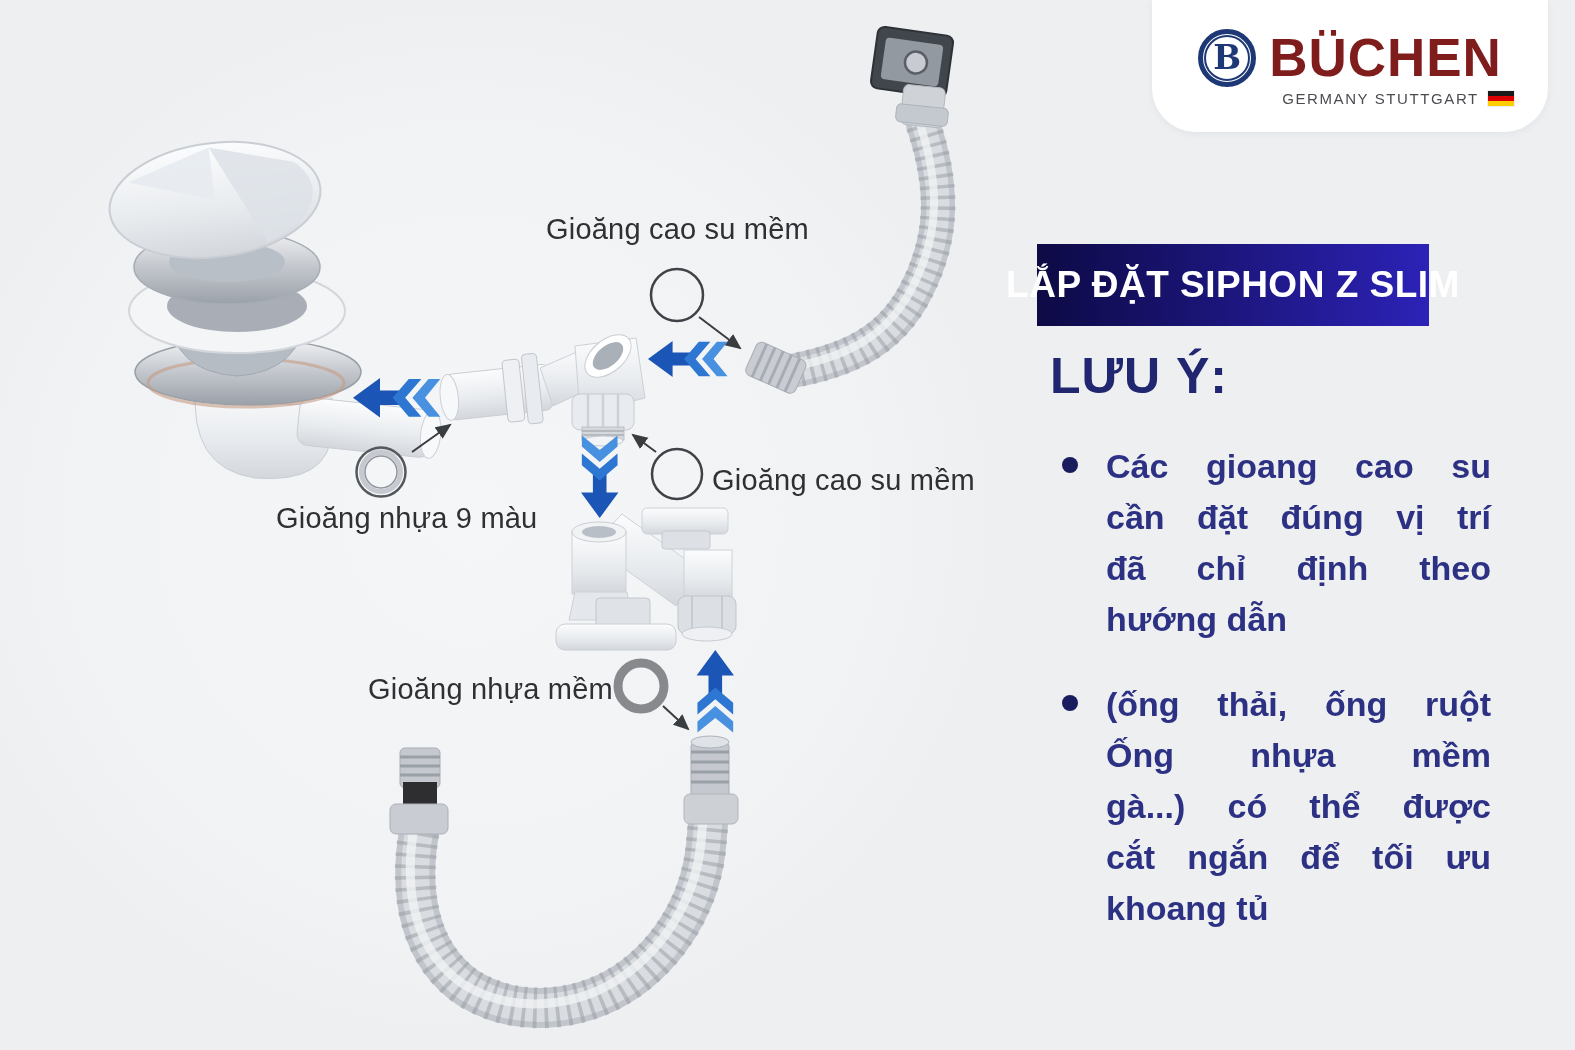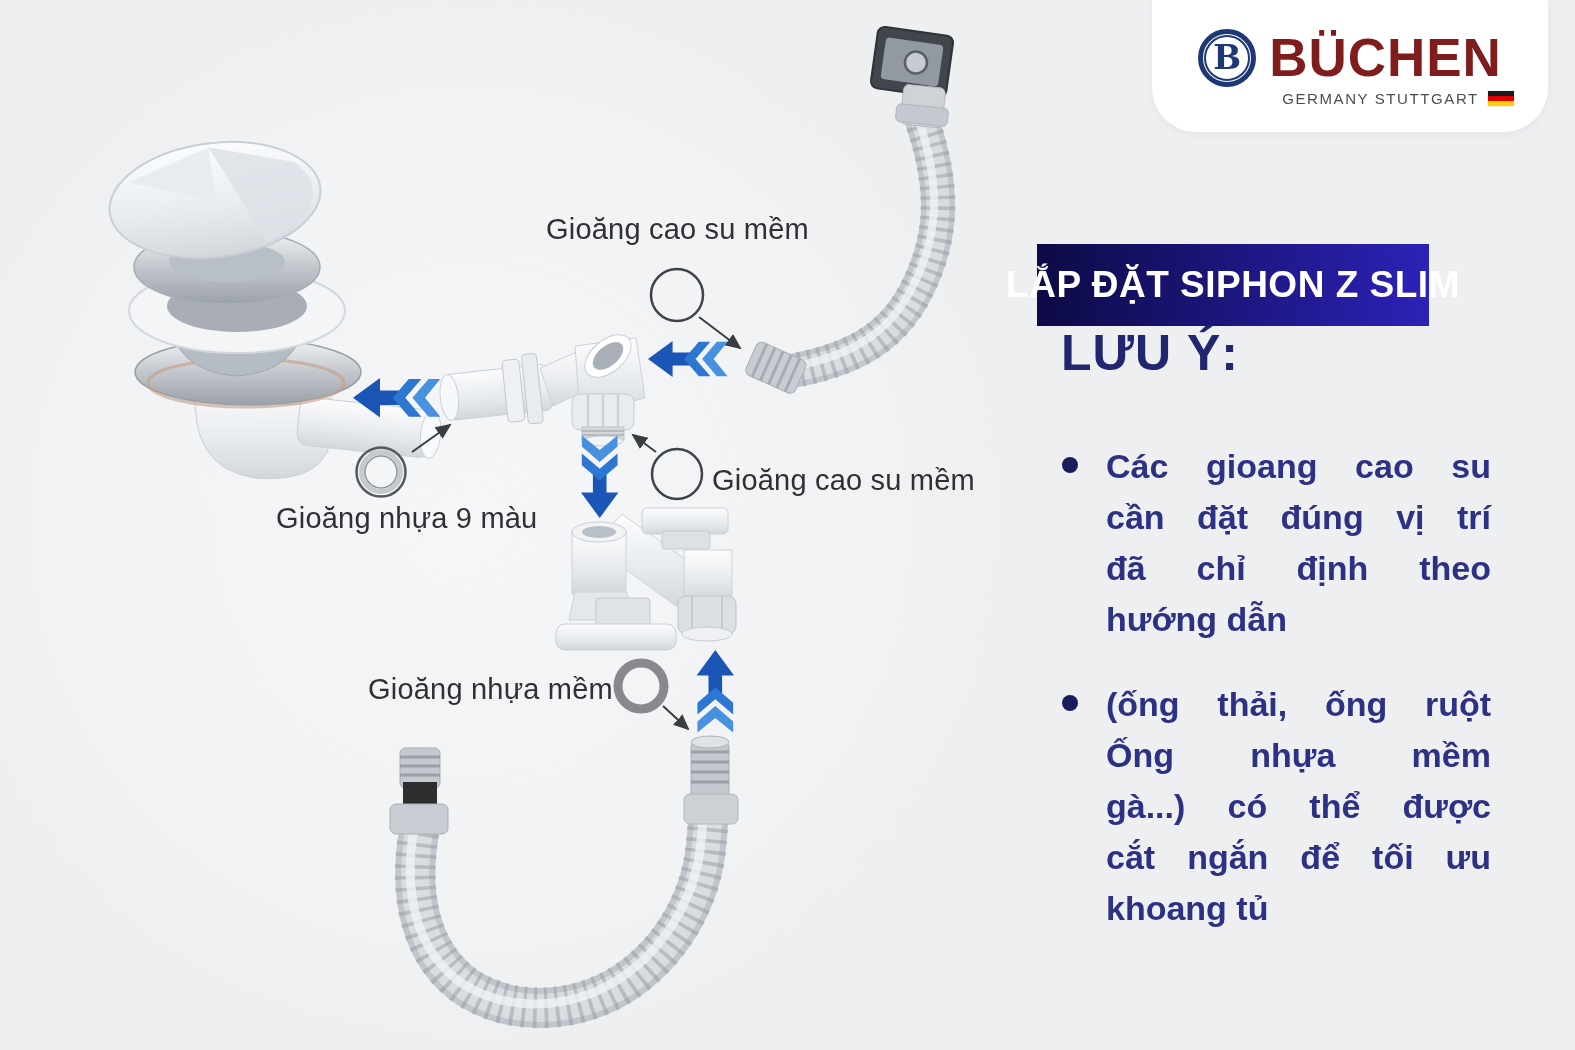--- a/index.html
+++ b/index.html
@@ -40,22 +40,22 @@
   .flag .f-red{background:#dd0000;}
   .flag .f-gold{background:#ffce00;}
   
   .title-banner{
     position:absolute;left:1037px;top:220px;width:392px;height:82px;
     background:linear-gradient(90deg,#0d0a45 0%,#2c22b7 100%);
     color:#ffffff;font-weight:bold;font-size:37px;letter-spacing:.5px;
     display:flex;align-items:center;justify-content:center;white-space:nowrap;margin-top:24px;
   }
   .note-heading{
-    position:absolute;left:1050px;top:328px;font-size:50px;font-weight:bold;
-    color:#20266f;letter-spacing:1px;line-height:1;margin-left:11px;
+    position:absolute;left:1050px;top:351px;font-size:50px;font-weight:bold;
+    color:#20266f;letter-spacing:1px;line-height:1;
   }
   .note-list{position:absolute;left:1056px;top:441px;width:435px;display:flex;flex-direction:column;gap:34px;}
   .note-item{display:flex;align-items:flex-start;font-weight:bold;}
   .dot{flex:0 0 16px;width:16px;height:16px;border-radius:50%;background:#191d5e;margin:16px 28px 0 6px;}
   .note-text{width:385px;color:#2d3184;font-size:34px;line-height:1.5;}
   .note-line{display:block;text-align:justify;text-align-last:justify;}
   .note-line.last{text-align-last:left;}
 </style>
 </head>
 <body>

